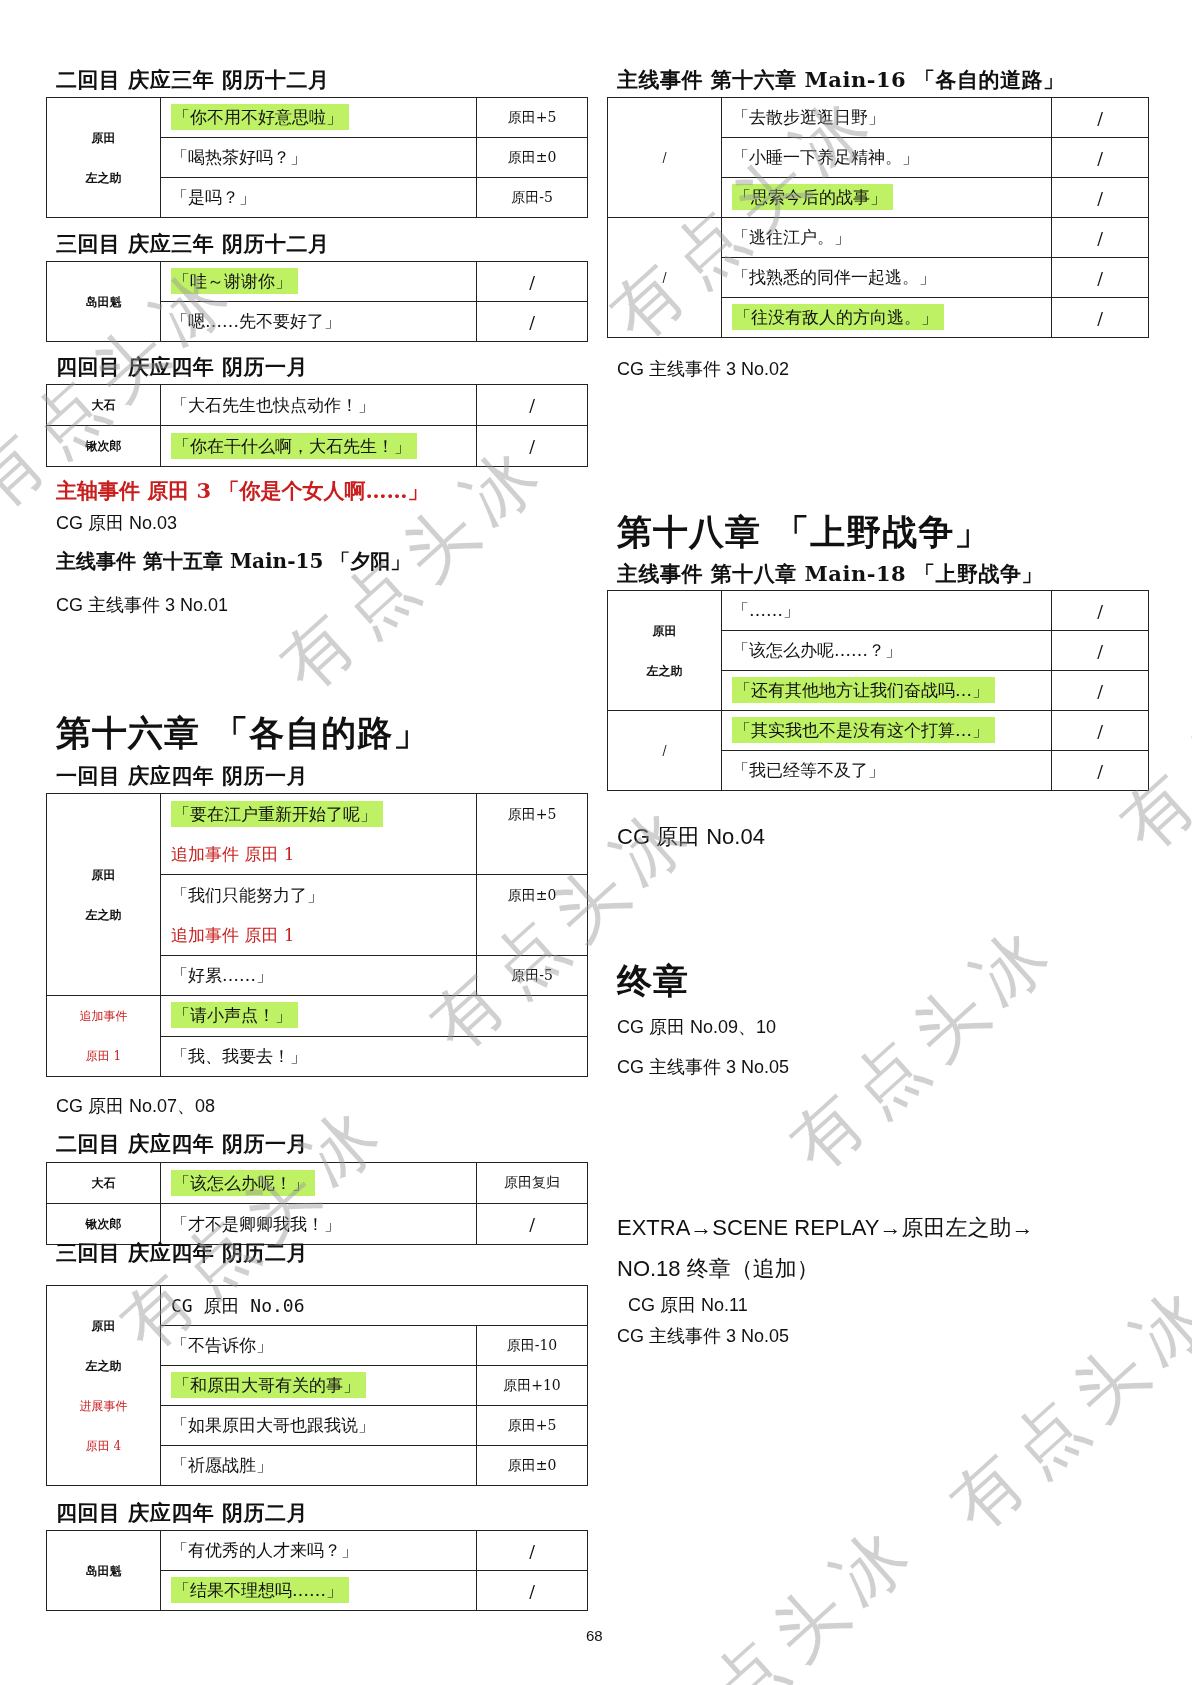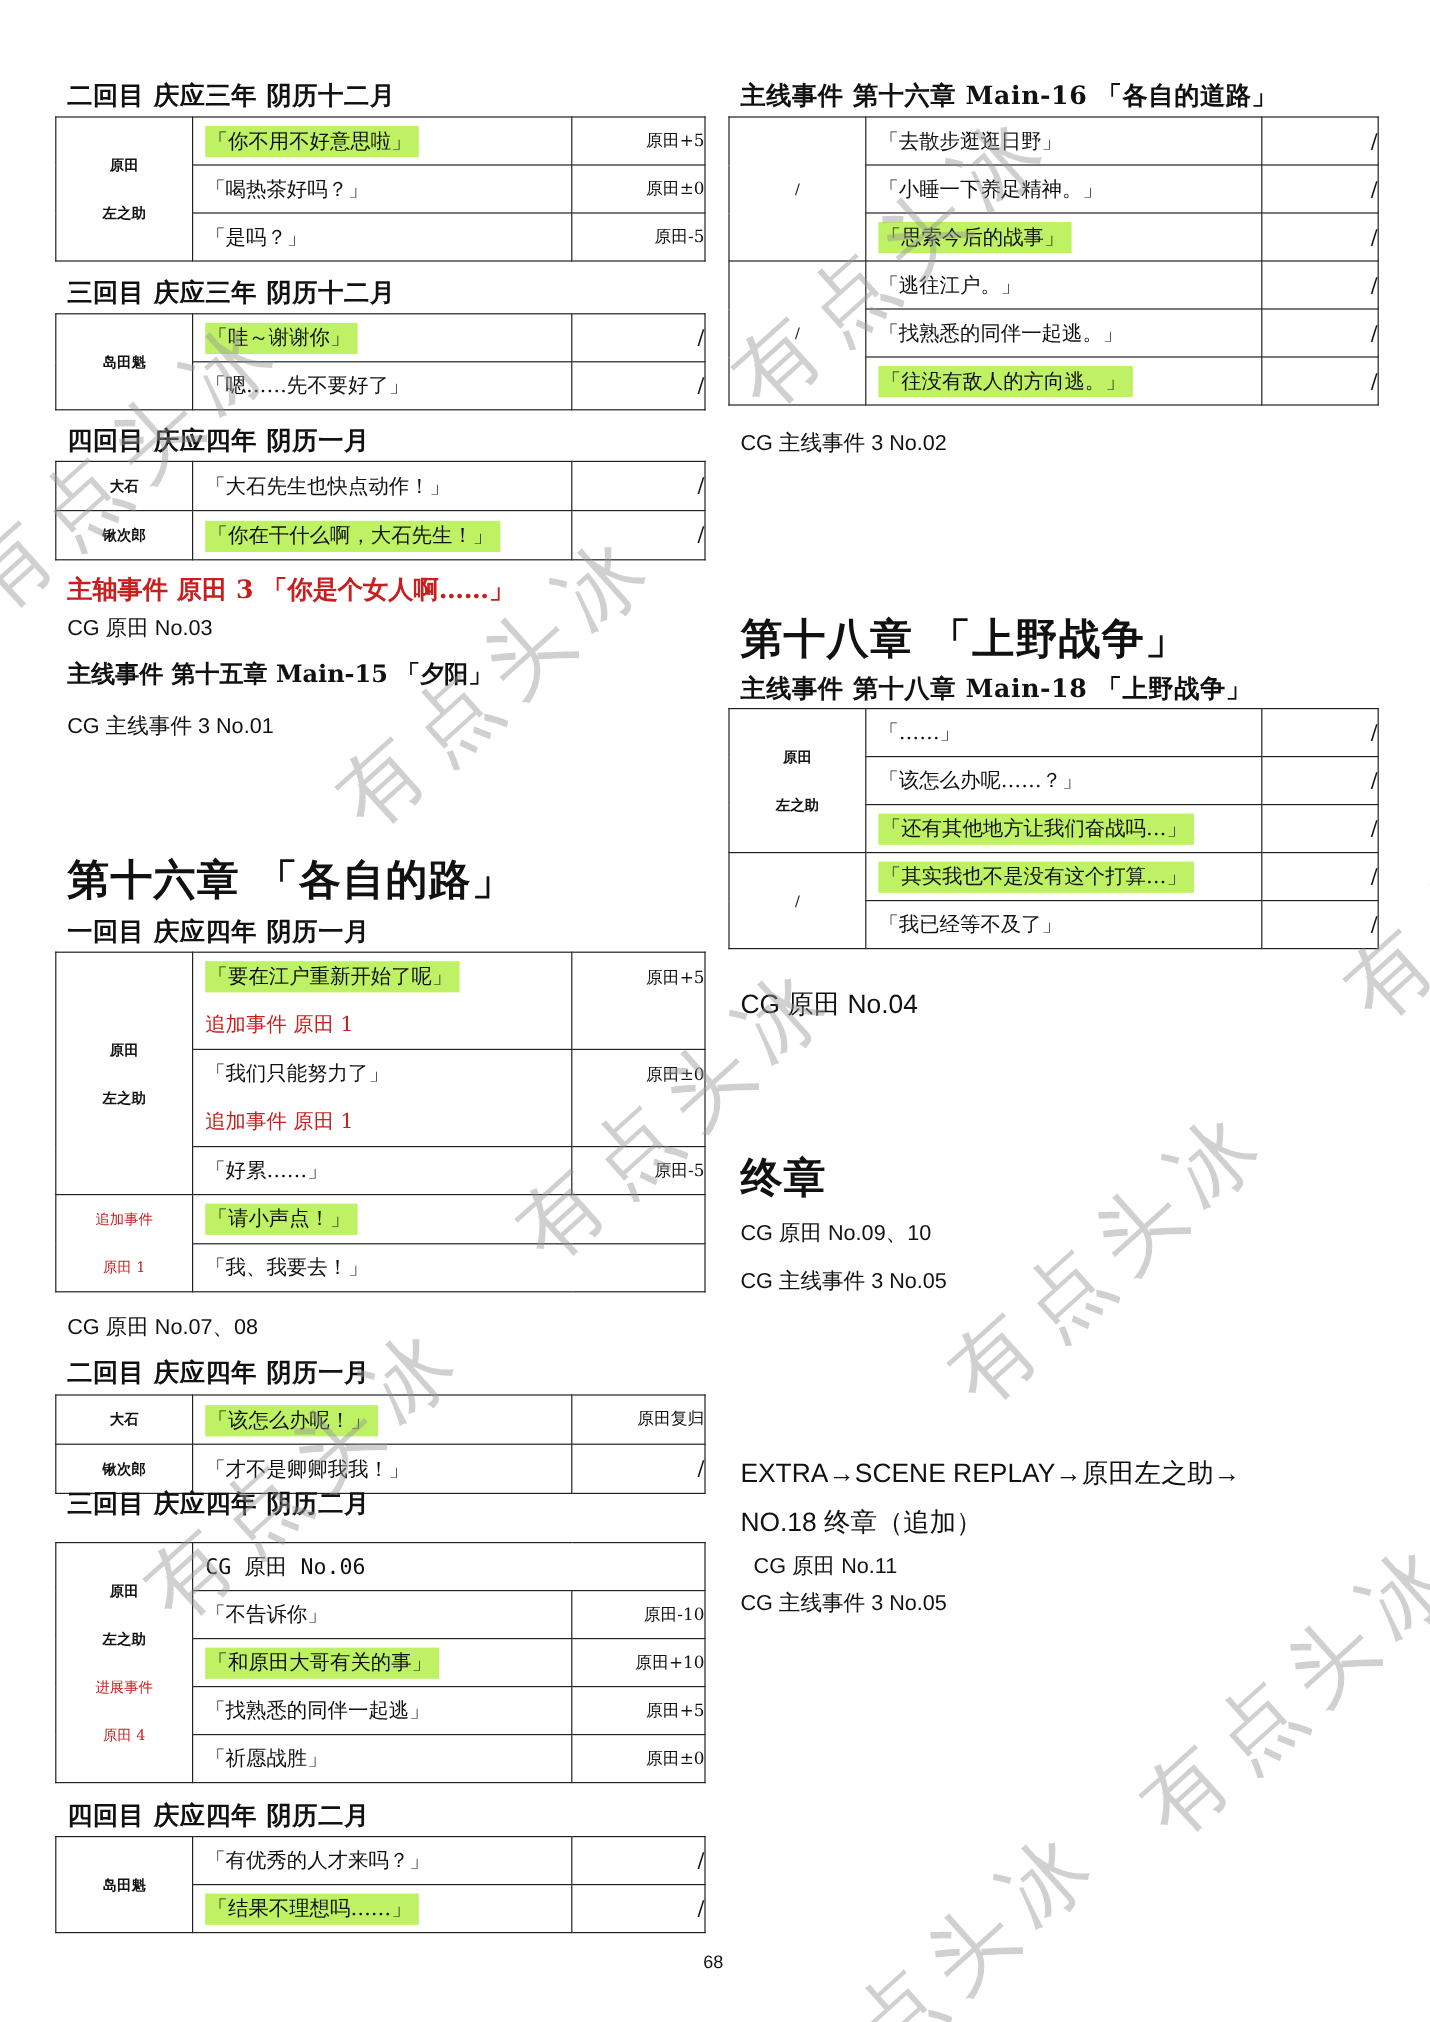--- a/index.html
+++ b/index.html
@@ -19,21 +19,21 @@
   table.t {
     position: absolute; border-collapse: collapse; table-layout: fixed;
     font-size: 17px;
   }
   table.t td { border: 1.6px solid #222; padding: 0; height: 39px; vertical-align: middle; }
   td.name { text-align: center; font-weight: bold; font-size: 12px; line-height: 40px; }
   td.name.red { color: #c81e1e; font-weight: normal; }
   td.choice { padding-left: 10px !important; white-space: nowrap; }
   td.choice span.hl { background: #bef264; padding: 3px 6px 3px 2px; }
   td.choice .red { color: #c81e1e; }
-  td.effect { text-align: right; font-size: 14px; white-space: nowrap; }
+  td.effect { text-align: center; font-size: 14px; white-space: nowrap; }
   td.effect.slash { font-size: 17px; }
   .sub { display: block; height: 40px; line-height: 40px; }
   .sub + .sub { height: 40px; }
   .page-num { position: absolute; left: 586px; top: 1627px; font-size: 15px; font-family: "Liberation Sans", sans-serif; }
   .wm {
     position: absolute; font-size: 70px; color: rgba(150,150,150,0.45);
     transform: rotate(-42deg); white-space: nowrap; pointer-events: none;
     font-family: "DejaVu Sans", sans-serif; letter-spacing: 12px;
   }
 </style>
@@ -202,21 +202,21 @@
     </tr>
     <tr>
       <td class="choice">「不告诉你」</td>
       <td class="effect">原田-10</td>
     </tr>
     <tr>
       <td class="choice"><span class="hl">「和原田大哥有关的事」</span></td>
       <td class="effect">原田+10</td>
     </tr>
     <tr>
-      <td class="choice">「找熟悉的同伴一起逃」</td>
+      <td class="choice">「如果原田大哥也跟我说」</td>
       <td class="effect">原田+5</td>
     </tr>
     <tr>
       <td class="choice">「祈愿战胜」</td>
       <td class="effect">原田±0</td>
     </tr>
   </tbody>
     </table>
 
   <div class="h-round" style="top:1499px;left:10px;">四回目 庆应四年 阴历二月</div>

